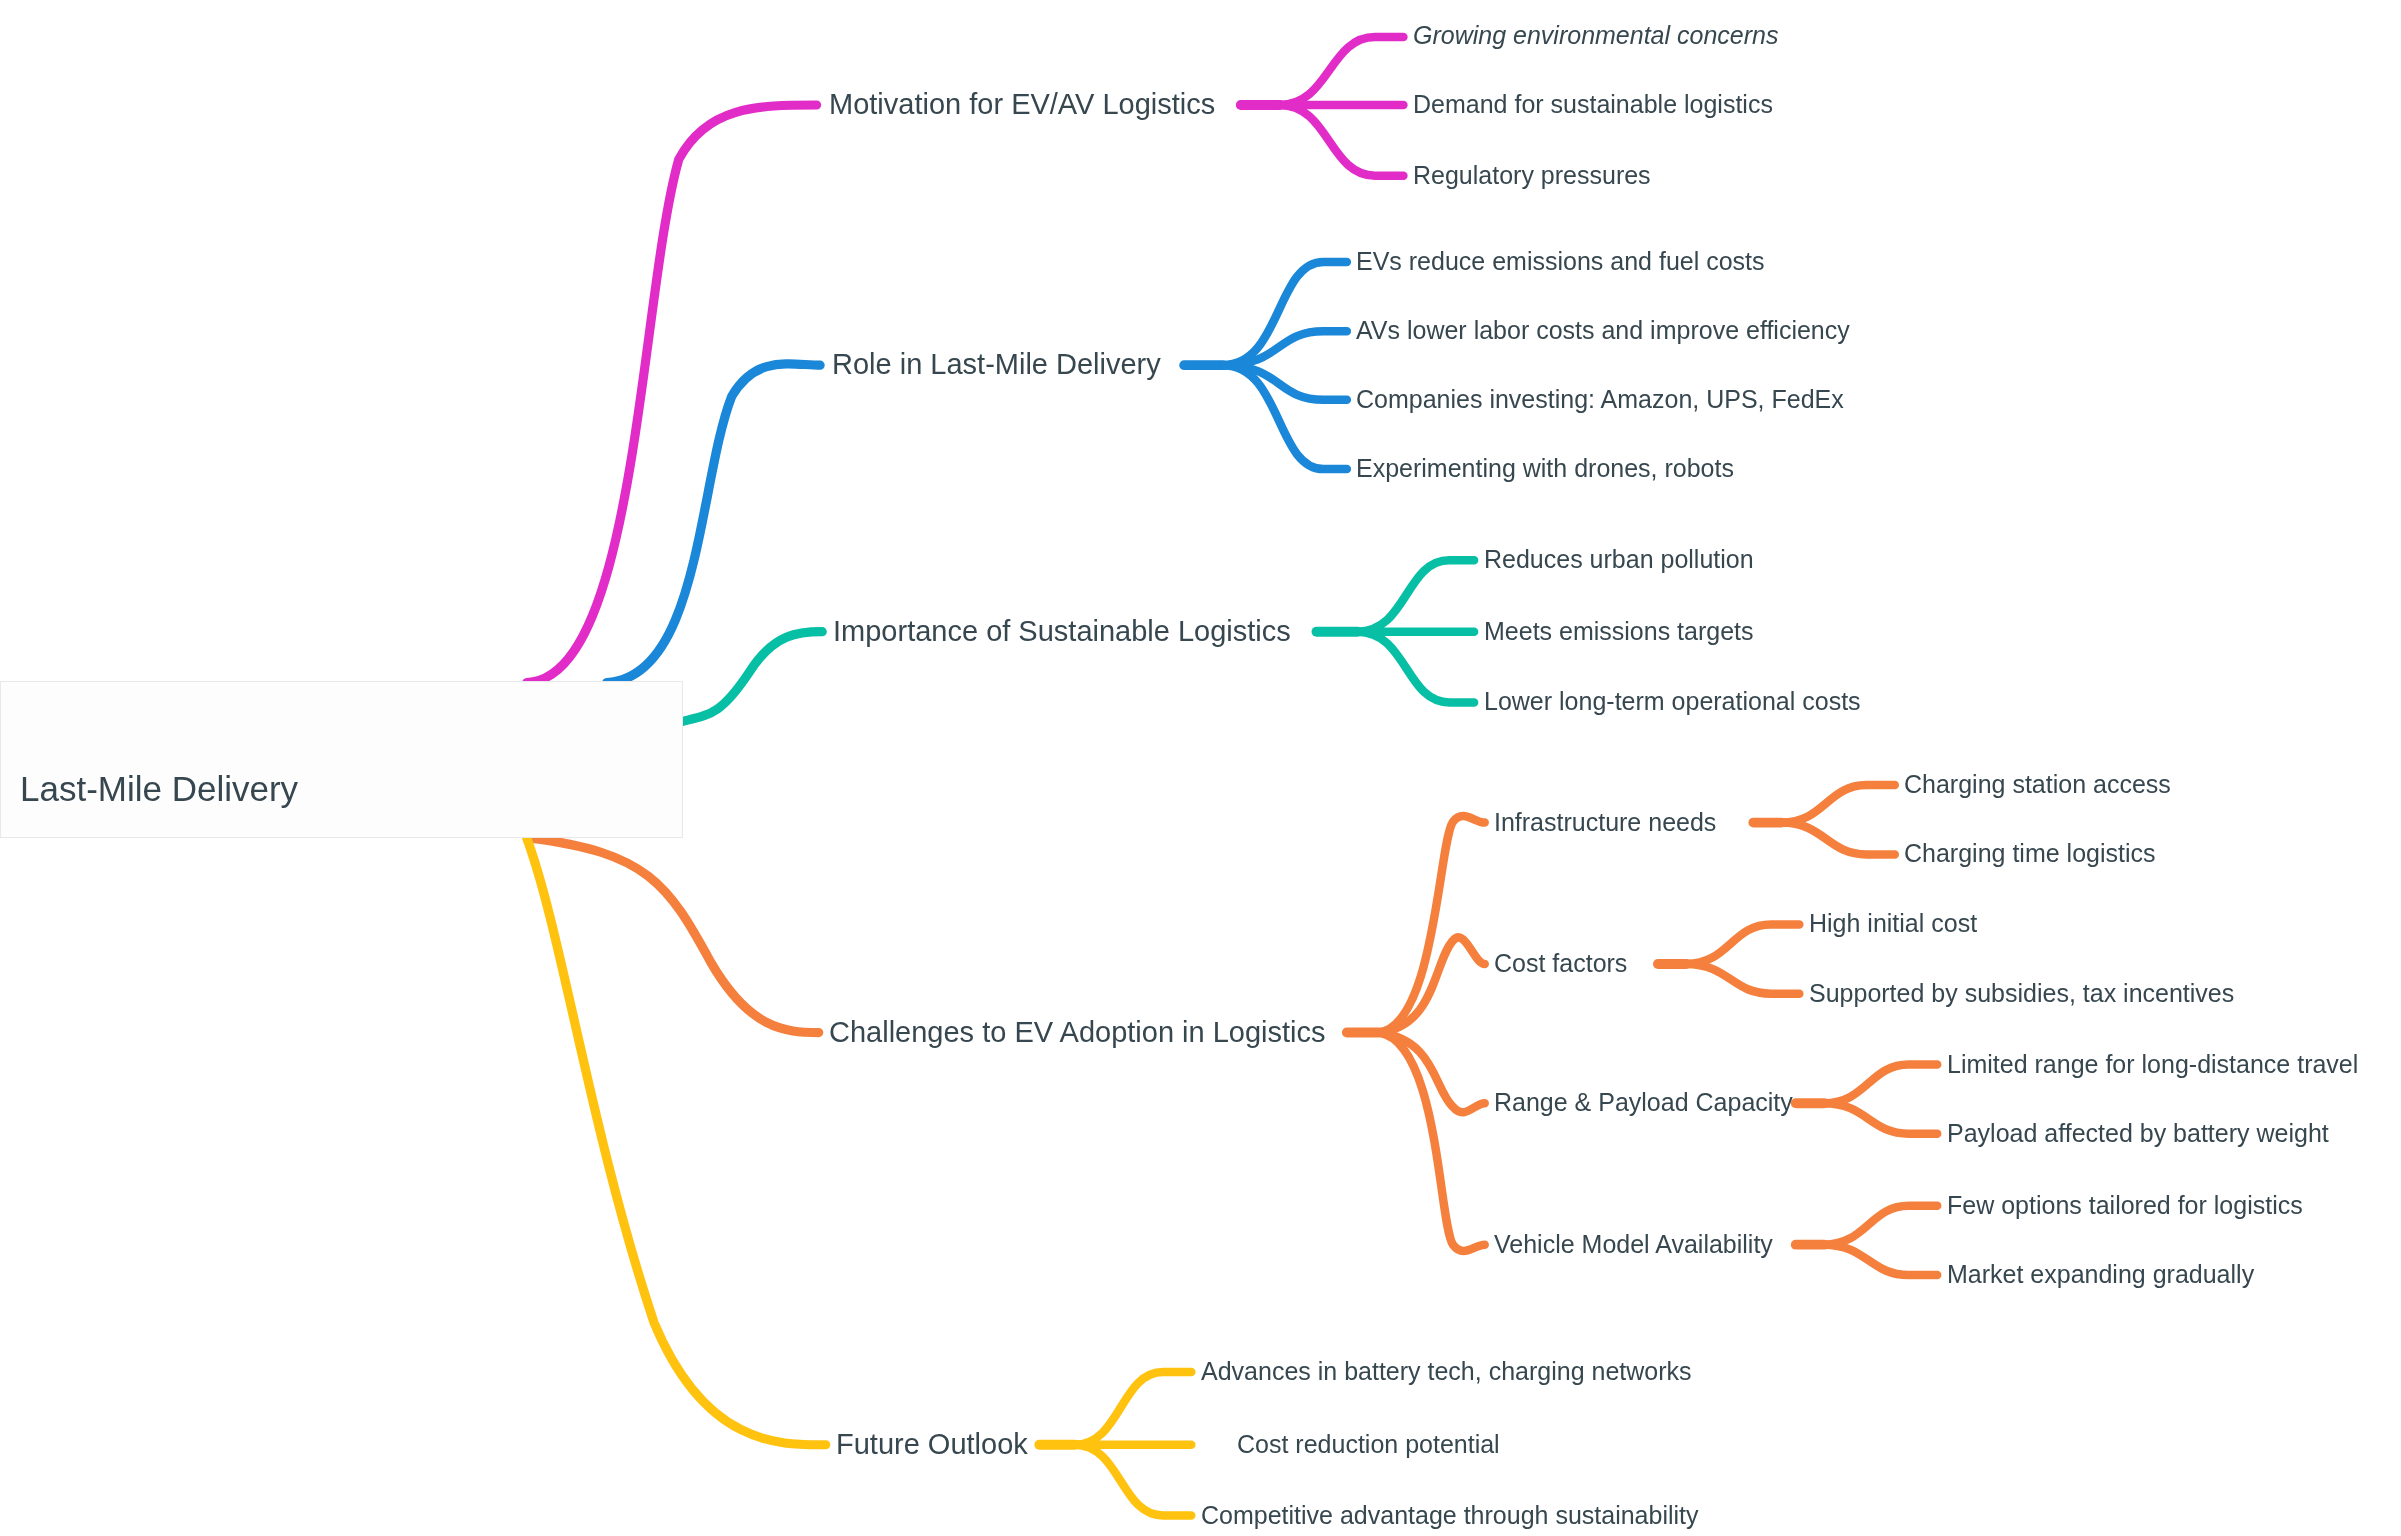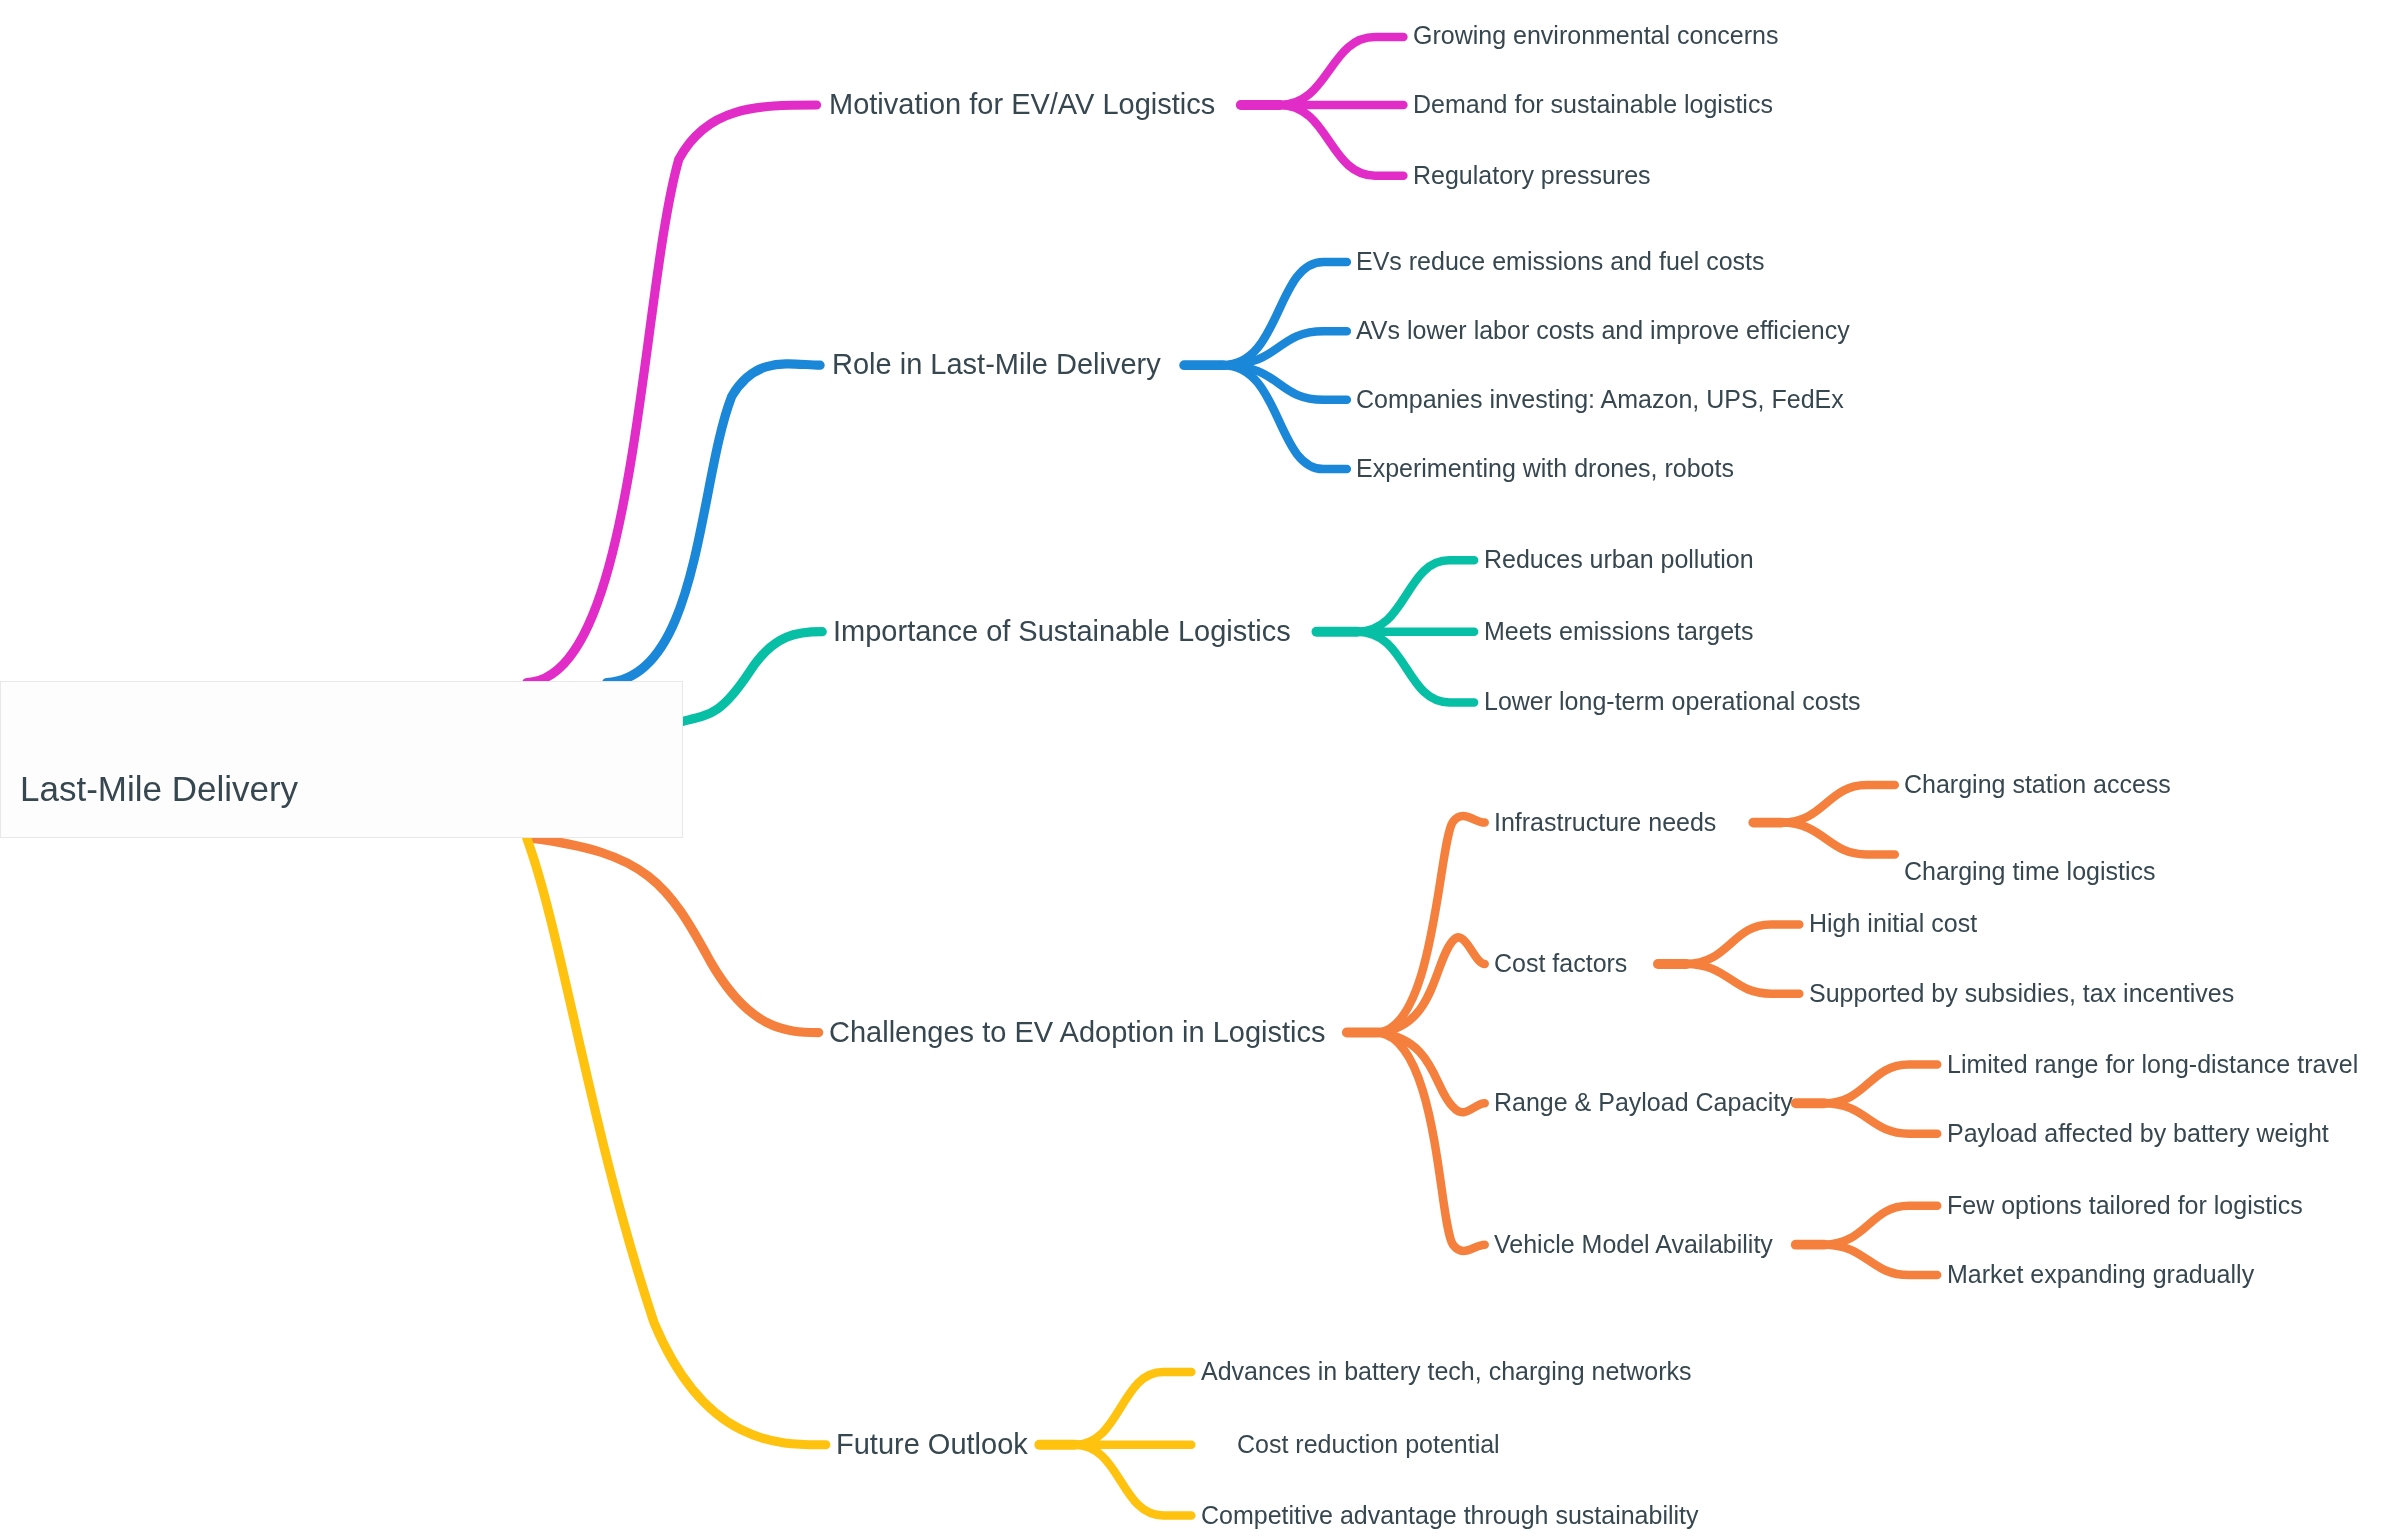--- a/index.html
+++ b/index.html
@@ -103,40 +103,40 @@
   <div class="node-label lvl1" style="left:829px;top:90px;">Motivation for EV/AV Logistics</div>
 
   <div class="node-label lvl1" style="left:832px;top:350px;">Role in Last-Mile Delivery</div>
 
   <div class="node-label lvl1" style="left:833px;top:617px;">Importance of Sustainable Logistics</div>
 
   <div class="node-label lvl1" style="left:829px;top:1018px;">Challenges to EV Adoption in Logistics</div>
 
   <div class="node-label lvl1" style="left:836px;top:1430px;">Future Outlook</div>
 
-  <div class="node-label lvl2" style="left:1413px;top:23px;">Growing environmental concerns</div>
+  <div class="node-label lvl2" style="left:1413px;top:23px;font-style:italic;">Growing environmental concerns</div>
   <div class="node-label lvl2" style="left:1413px;top:92px;">Demand for sustainable logistics</div>
   <div class="node-label lvl2" style="left:1413px;top:163px;">Regulatory pressures</div>
 
   <div class="node-label lvl2" style="left:1356px;top:249px;">EVs reduce emissions and fuel costs</div>
   <div class="node-label lvl2" style="left:1356px;top:318px;">AVs lower labor costs and improve efficiency</div>
   <div class="node-label lvl2" style="left:1356px;top:387px;">Companies investing: Amazon, UPS, FedEx</div>
   <div class="node-label lvl2" style="left:1356px;top:456px;">Experimenting with drones, robots</div>
 
   <div class="node-label lvl2" style="left:1484px;top:547px;">Reduces urban pollution</div>
   <div class="node-label lvl2" style="left:1484px;top:619px;">Meets emissions targets</div>
   <div class="node-label lvl2" style="left:1484px;top:689px;">Lower long-term operational costs</div>
 
   <div class="node-label lvl2" style="left:1494px;top:810px;">Infrastructure needs</div>
   <div class="node-label lvl2" style="left:1494px;top:951px;">Cost factors</div>
   <div class="node-label lvl2" style="left:1494px;top:1090px;">Range &amp; Payload Capacity</div>
   <div class="node-label lvl2" style="left:1494px;top:1232px;">Vehicle Model Availability</div>
 
   <div class="node-label lvl3" style="left:1904px;top:772px;">Charging station access</div>
-  <div class="node-label lvl3" style="left:1904px;top:859px;">Charging time logistics</div>
+  <div class="node-label lvl3" style="left:1904px;top:841px;">Charging time logistics</div>
 
   <div class="node-label lvl3" style="left:1809px;top:911px;">High initial cost</div>
   <div class="node-label lvl3" style="left:1809px;top:981px;">Supported by subsidies, tax incentives</div>
 
   <div class="node-label lvl3" style="left:1947px;top:1052px;">Limited range for long-distance travel</div>
   <div class="node-label lvl3" style="left:1947px;top:1121px;text-align:center;">Payload affected by battery weight</div>
 
   <div class="node-label lvl3" style="left:1947px;top:1193px;">Few options tailored for logistics</div>
   <div class="node-label lvl3" style="left:1947px;top:1262px;">Market expanding gradually</div>
 

